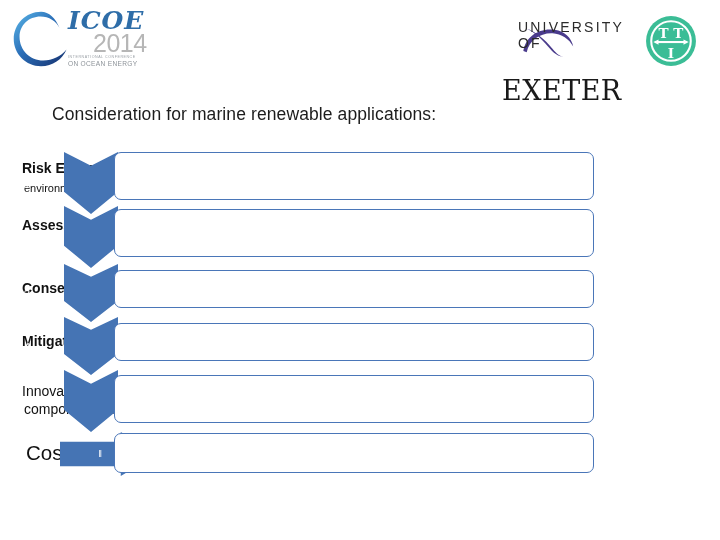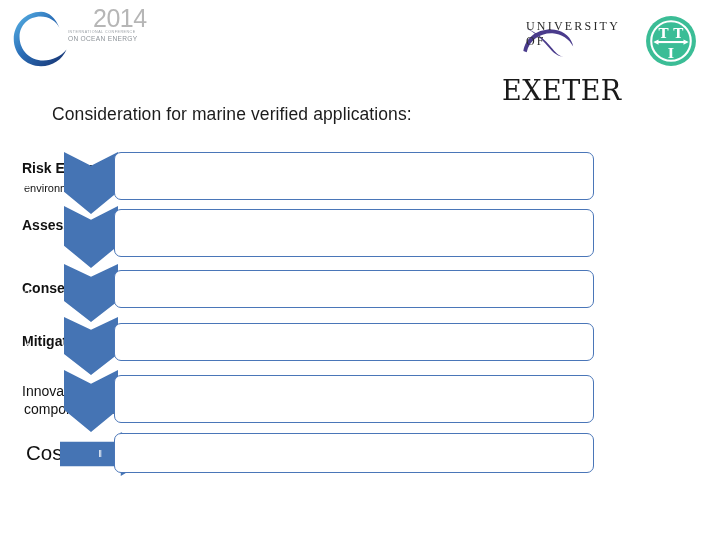--- a/index.html
+++ b/index.html
@@ -100,23 +100,23 @@
   }
 
   
   .exeter-logo {
     position: absolute;
     left: 502px; top: 16px;
     width: 124px; height: 50px;
   }
   .exeter-small {
     position: absolute;
-    left: 24px; top: 3px;
-    font-family: Liberation Serif, serif;
-    font-size: 12px;
+    left: 16px; top: 3px;
+    font-family: Liberation Sans, sans-serif;
+    font-size: 14px;
     letter-spacing: 2.2px;
     color: #2b2b2b;
   }
   .exeter-big {
     position: absolute;
     left: 0px; top: 11px;
     font-family: "DejaVu Serif", serif;
     font-size: 27px;
     letter-spacing: 0.5px;
     color: #1a1a1a;
@@ -239,20 +239,21 @@
         </linearGradient>
       </defs>
       <path d="M50 3 C24 3 3 24 3 50 C3 76 24 97 50 97 C70 97 87 85 94 68
                C84 80 70 87 54 87 C31 87 13 69 13 46 C13 26 29 11 49 11
                C64 11 76 19 82 31 C75 14 64 3 50 3 Z" fill="url(#swg)"></path>
       <path d="M33 40 C41 30 58 28 70 34 C60 34 48 38 42 46 C48 50 58 52 68 50
                C56 62 36 58 30 48 Z" fill="#ffffff"></path>
       <ellipse cx="40" cy="41" rx="7.5" ry="5.5" fill="#ffffff"></ellipse>
     </svg>
     <div class="icoe-text">
+      <div class="icoe-name">ICOE</div>
       <div class="icoe-year">2014</div>
       <div class="icoe-sub1">INTERNATIONAL CONFERENCE</div>
       <div class="icoe-sub2">ON OCEAN ENERGY</div>
     </div>
   </div>
 
 
   <div class="exeter-logo">
     <svg class="exeter-swoosh" viewBox="0 0 100 60">
       <path d="M6 48 C10 22 34 6 62 10 C80 13 92 24 95 40 C88 26 74 17 58 16
@@ -268,21 +269,21 @@
     <circle cx="50" cy="50" r="48" fill="#3bbd96"></circle>
     <circle cx="50" cy="50" r="38" fill="none" stroke="#ffffff" stroke-width="4"></circle>
     <text x="50" y="44" text-anchor="middle" fill="#ffffff" font-family="DejaVu Serif, serif" font-size="26" font-weight="bold">T T</text>
     <line x1="20" y1="52" x2="80" y2="52" stroke="#ffffff" stroke-width="4"></line>
     <polygon points="16,52 26,47 26,57" fill="#ffffff"></polygon>
     <polygon points="84,52 74,47 74,57" fill="#ffffff"></polygon>
     <text x="50" y="82" text-anchor="middle" fill="#ffffff" font-family="DejaVu Serif, serif" font-size="26" font-weight="bold">I</text>
   </svg>
 </div>
 
-<div class="slide-title">Consideration for marine verified applications:</div>
+<div class="slide-title">Consideration for marine renewable applications:</div>
 
 <div class="flow">
 
   <div class="flow-row">
     <div class="chev chev-down" style="top:152px; height:62px;"></div>
     <div class="chev-num" style="top:178px;">1</div>
     <div class="box" style="top:152px; height:48px; width:480px;"></div>
     <div class="box-text" style="top:159px; width:470px;">
       <span class="hang">
         <span class="bullet">•</span><span class="lead lead-bold">Risk Evaluation</span><span class="detail">(new technology, understanding of dynamic behaviour, understanding of environment conditions)</span>

